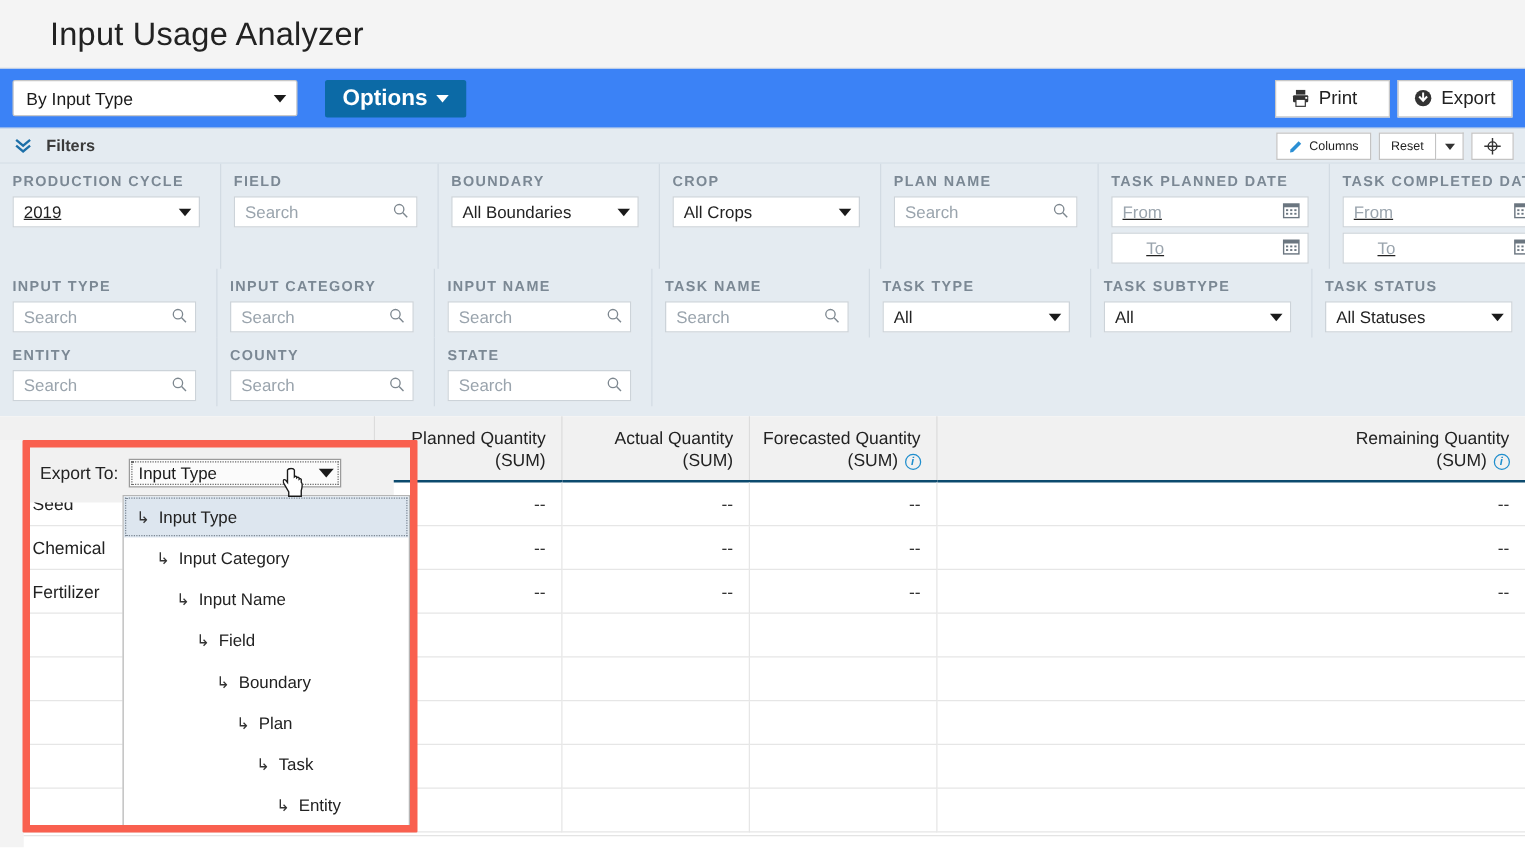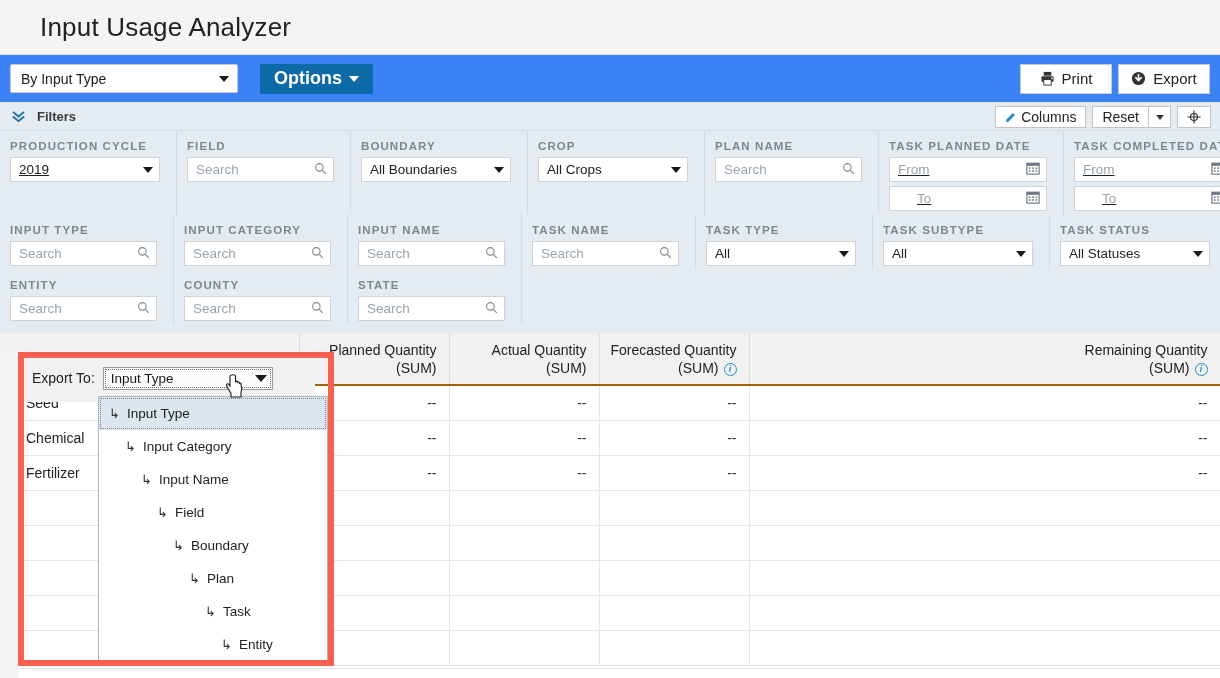--- a/index.html
+++ b/index.html
@@ -54,38 +54,38 @@
     font-family:"Liberation Sans", sans-serif;
   }
   .caret-dn-w{
     width:0;height:0;border-left:5px solid transparent;
     border-right:5px solid transparent;border-top:6px solid #fff;
   }
   .tb-right{ margin-left:auto; display:flex; gap:0; }
   .tb-btn{
     height:30px; min-width:92px;
     background:#fff; border:1px solid #c8c8c8;
-    display:flex;align-items:center;justify-content:center;gap:7px;
+    display:flex;align-items:center;gap:7px;
     font-size:15px; color:#222; cursor:pointer;
     padding:0 12px;
   }
   .tb-btn + .tb-btn{ margin-left:6px; }
 
   
   .filters-head{
     height:28px; background:#e4ebf1;
     border-bottom:1px solid #d3dde5;
     display:flex; align-items:center;
     padding-left:11px; position:relative;
   }
   .filters-head .lbl{ font-size:13px; font-weight:bold; color:#3b3b3b; margin-left:11px;}
   .fh-right{ position:absolute; right:9px; top:3px; display:flex; align-items:stretch; }
   .sm-btn{
     height:22px; background:#fff; border:1px solid #c3c3c3;
-    font-size:14px; color:#222;
+    font-size:10px; color:#222;
     display:flex;align-items:center;justify-content:center;gap:5px;
     padding:0 9px; cursor:pointer;
   }
   .sm-btn + .sm-btn{ margin-left:6px; }
   .sm-btn.attached{ margin-left:0; border-left:none; padding:0 6px; min-width:22px;}
   .caret-sm{
     width:0;height:0;border-left:4px solid transparent;
     border-right:4px solid transparent;border-top:5px solid #333;
   }
 
@@ -139,21 +139,21 @@
     border-right:5px solid transparent;border-top:6px solid #1a1a1a;
   }
   .spacer-cell{ flex:1; border-right:none; }
 
   
   .tablewrap{ position:relative; background:#fff; }
   table.grid{ border-collapse:collapse; width:1220px; table-layout:fixed; }
   table.grid th{
     background:#f1f1f1;
     border-right:1px solid #dcdcdc;
-    border-bottom:2px solid #a16207;
+    border-bottom:2px solid #0c4a6e;
     height:52px; vertical-align:middle;
     font-size:14px; font-weight:400; color:#222;
     text-align:right; padding:0 12px 0 8px;
     line-height:18px;
   }
   table.grid th.first{ text-align:left; border-right:1px solid #dcdcdc; }
   table.grid td{
     border-right:1px solid #e6e6e6;
     border-bottom:1px solid #e6e6e6;
     height:35px; font-size:14px; color:#333;

